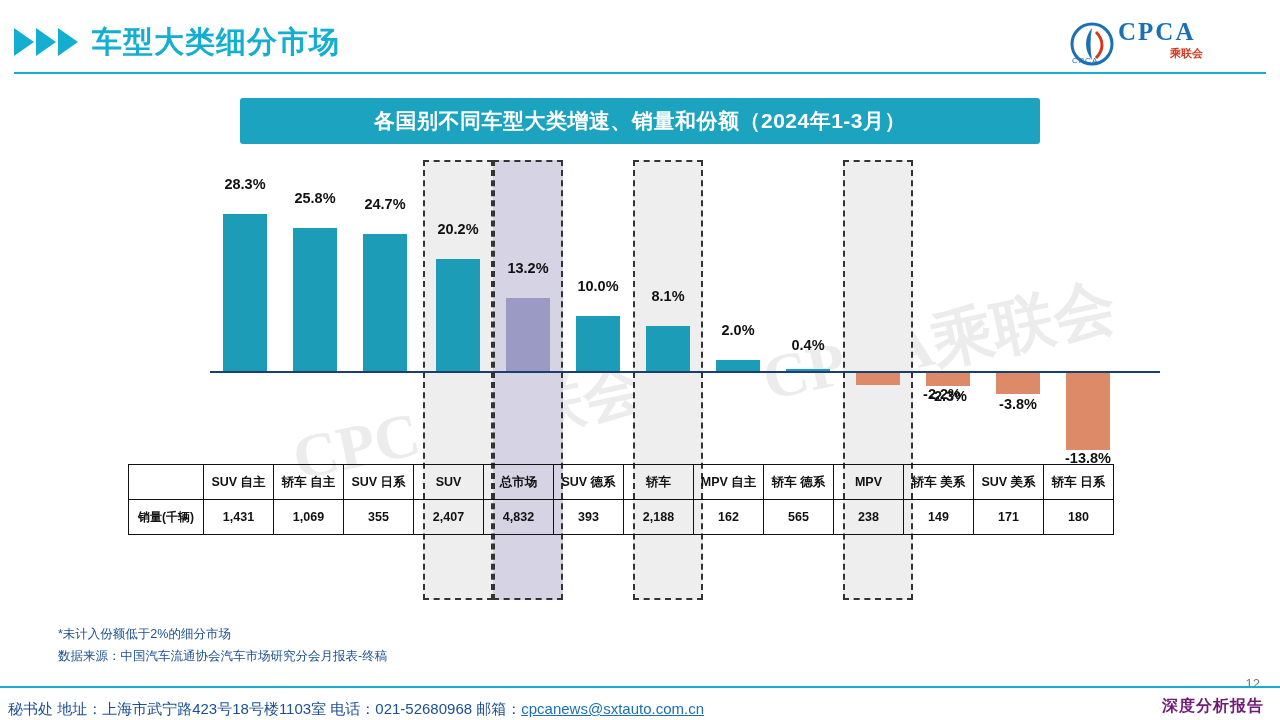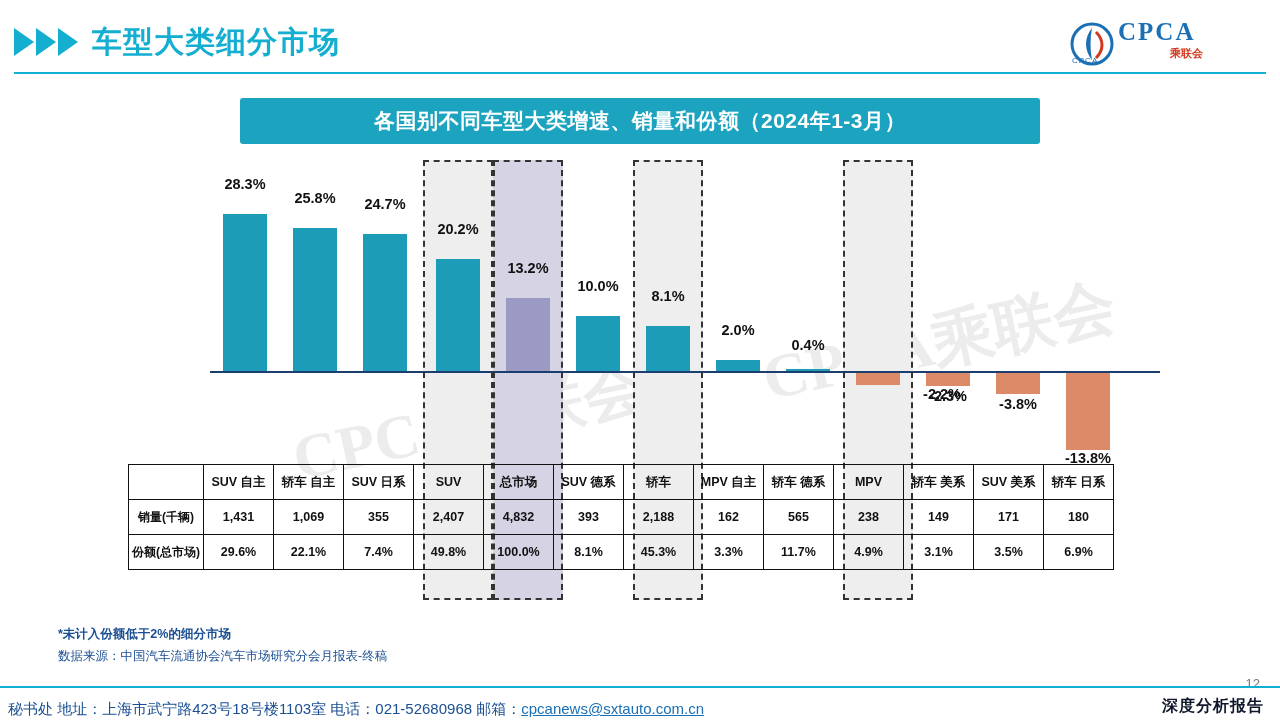--- a/index.html
+++ b/index.html
@@ -71,29 +71,29 @@
   .tbl { position:absolute; left:128px; top:464px; border-collapse:collapse; z-index:4; }
   .tbl td, .tbl th {
     border:1px solid #111; font-size:12.5px; text-align:center; font-weight:bold;
     color:#111; height:35px; background:transparent;
   }
   .tbl .rowhdr { width:75px; font-size:12px; }
   .tbl td.cell { width:70px; }
   .tbl tr.hdr td { font-size:12.5px; }
 
   
-  .note1 { position:absolute; left:58px; top:626px; font-size:12.5px; font-weight:bold; color:#1a4f93;text-align:center; }
+  .note1 { position:absolute; left:58px; top:626px; font-size:12.5px; font-weight:normal; color:#1a4f93;text-align:center; }
   .note2 { position:absolute; left:58px; top:648px; font-size:12.5px; font-weight:normal; color:#1a4f93; }
 
   
   .footer-line { position:absolute; left:0; top:686px; width:1280px; height:2px; background:#14aed0; }
   .footer-txt { position:absolute; left:8px; top:700px; font-size:15px; color:#1a4f93; }
   .footer-txt .mail { color:#1a6fb5; text-decoration:underline; }
   .footer-right { position:absolute; right:16px; top:696px; font-size:16px; font-weight:bold;
-    color:#0f172a; font-family:"Liberation Serif", serif; letter-spacing:1px; }
+    color:#701a75; font-family:"Liberation Serif", serif; letter-spacing:1px; }
   .page-no { position:absolute; right:20px; top:676px; font-size:13px; color:#777; }
 
   
   .wm {
     position:absolute; color:rgba(150,150,150,0.18); font-weight:bold;
     font-size:62px; transform:rotate(-12deg); pointer-events:none; z-index:0;
     white-space:nowrap; font-family:"Liberation Serif", serif;
   }
   .wm1 { left:290px; top:380px; }
   .wm2 { left:760px; top:300px; }
@@ -201,36 +201,20 @@
     <td class="cell">4,832</td>
     <td class="cell">393</td>
     <td class="cell">2,188</td>
     <td class="cell">162</td>
     <td class="cell">565</td>
     <td class="cell">238</td>
     <td class="cell">149</td>
     <td class="cell">171</td>
     <td class="cell">180</td>
   </tr>
-  <tr>
-    <td class="rowhdr">份额(总市场)</td>
-    <td class="cell">29.6%</td>
-    <td class="cell">22.1%</td>
-    <td class="cell">7.4%</td>
-    <td class="cell">49.8%</td>
-    <td class="cell">100.0%</td>
-    <td class="cell">8.1%</td>
-    <td class="cell">45.3%</td>
-    <td class="cell">3.3%</td>
-    <td class="cell">11.7%</td>
-    <td class="cell">4.9%</td>
-    <td class="cell">3.1%</td>
-    <td class="cell">3.5%</td>
-    <td class="cell">6.9%</td>
-  </tr>
 </tbody>
   </table>
 
 <div class="note1">*未计入份额低于2%的细分市场</div>
 <div class="note2">数据来源：中国汽车流通协会汽车市场研究分会月报表-终稿</div>
 
 <div class="page-no">12</div>
 <div class="footer-line"></div>
 <div class="footer-txt">
   <span>秘书处   地址：上海市武宁路423号18号楼1103室   电话：021-52680968   邮箱：</span><span class="mail">cpcanews@sxtauto.com.cn</span>

